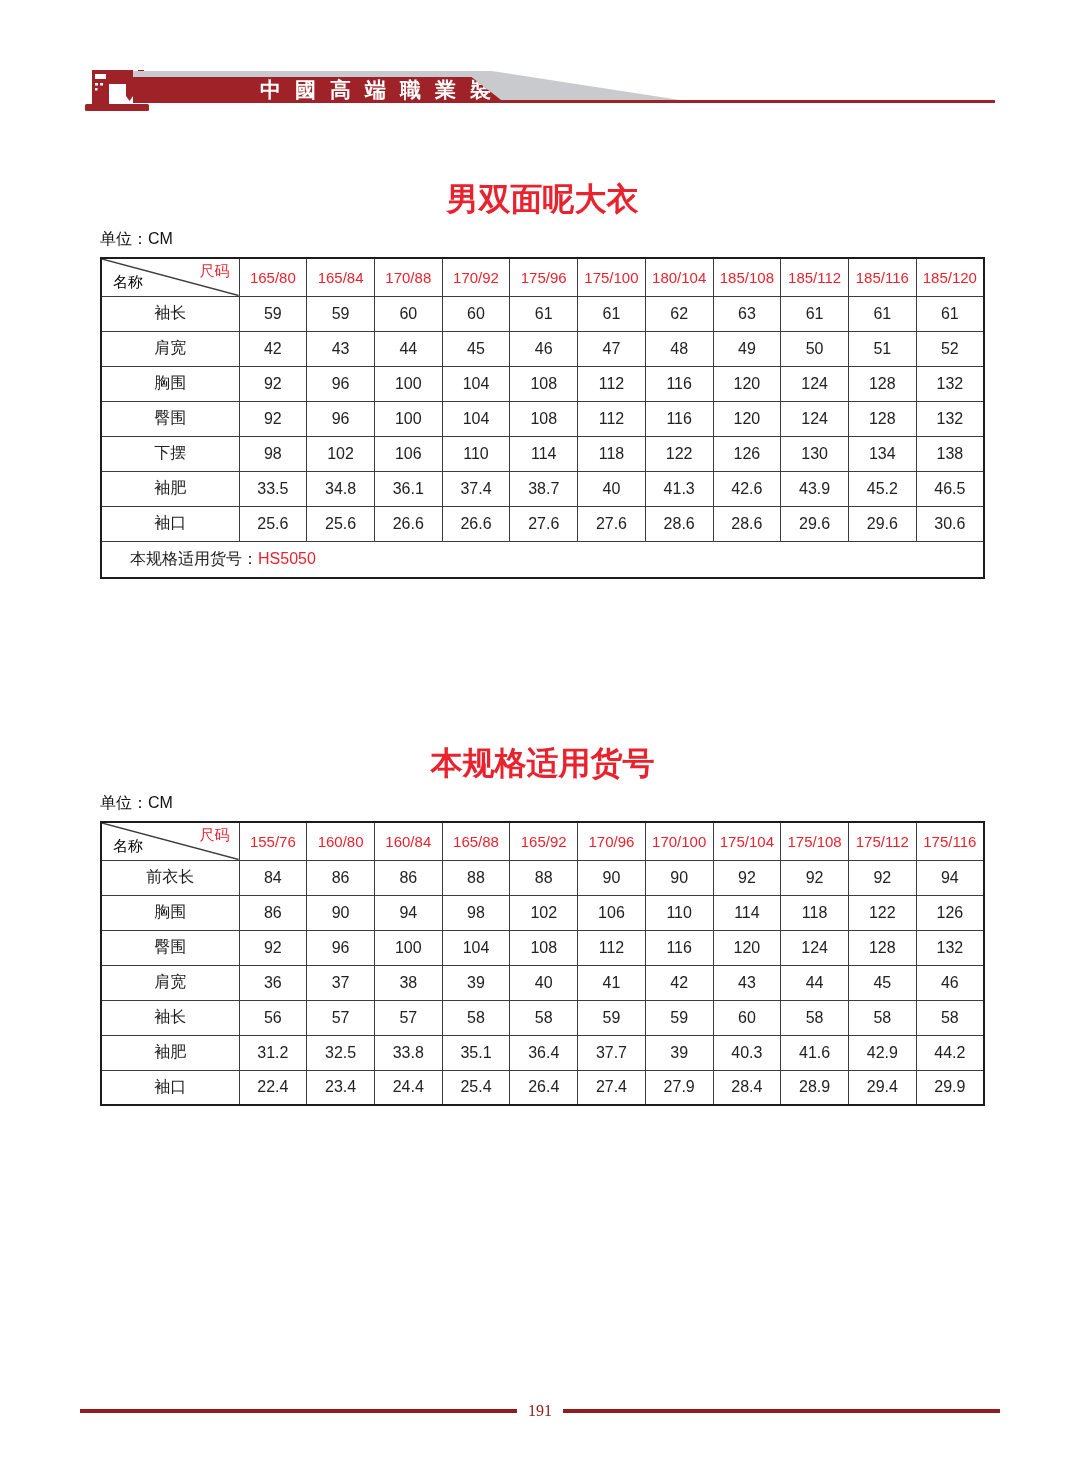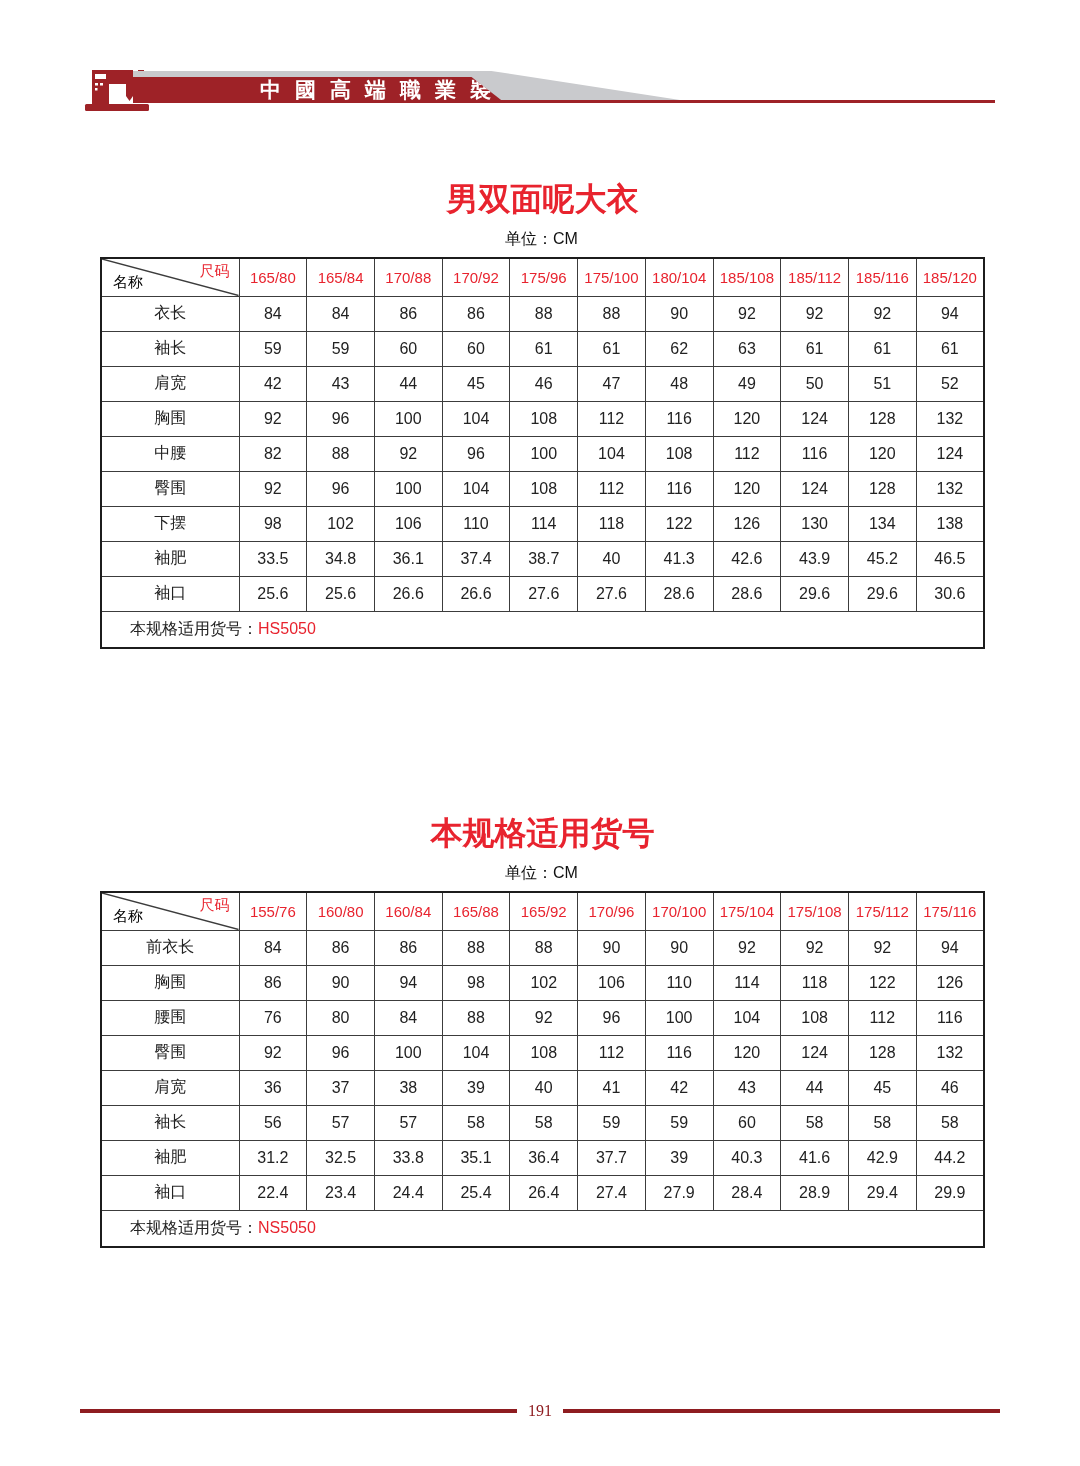--- a/index.html
+++ b/index.html
@@ -13,21 +13,21 @@
     background:#c9cacd;clip-path:polygon(0 0,64% 0,100% 100%,0 100%);z-index:1;}
   .banner-line{position:absolute;left:133px;top:100px;width:862px;height:3px;background:#9e2227;z-index:2;}
   .banner-red{position:absolute;left:133px;top:77px;width:372px;height:26px;background:#9e2227;
     clip-path:polygon(0 0,91% 0,100% 100%,0 100%);z-index:3;display:flex;align-items:center;justify-content:flex-end;}
   .brand-text{color:#fff;font-family:"Liberation Serif","DejaVu Serif",serif;font-weight:bold;
     font-size:21px;letter-spacing:14px;padding-left:38px;white-space:nowrap;}
 
   
   .content{width:885px;margin-left:100px;}
   .size-section .section-title{text-align:center;font-size:32px;line-height:40px;font-weight:bold;color:#e8232e;}
-  .size-section .unit-label{text-align:center;font-size:16px;color:#111;margin:10px 2px 7px 0;}
+  .size-section .unit-label{text-align:left;font-size:16px;color:#111;margin:10px 2px 7px 0;}
   .size-section{margin-top:59px;}
   .size-section + .size-section{margin-top:164px;}
 
   table.size-table{width:100%;border-collapse:collapse;table-layout:fixed;border:2px solid #1c1c1c;}
   .size-table th,.size-table td{border:1px solid #3c3c3c;padding:0;text-align:center;
     font-size:16px;color:#222;font-weight:normal;}
   .size-table thead tr{height:38px;}
   .size-table tbody tr{height:35px;}
   .size-table .size-head{color:#e8232e;font-size:15px;}
   .size-table td.row-label{font-size:16px;color:#222;}
@@ -111,34 +111,20 @@
               <th class="size-head">175/100</th>
               <th class="size-head">180/104</th>
               <th class="size-head">185/108</th>
               <th class="size-head">185/112</th>
               <th class="size-head">185/116</th>
               <th class="size-head">185/120</th>
             </tr>
           </thead>
           <tbody>
             <tr>
-              <td class="row-label">衣长</td>
-              <td class="val-cell">84</td>
-              <td class="val-cell">84</td>
-              <td class="val-cell">86</td>
-              <td class="val-cell">86</td>
-              <td class="val-cell">88</td>
-              <td class="val-cell">88</td>
-              <td class="val-cell">90</td>
-              <td class="val-cell">92</td>
-              <td class="val-cell">92</td>
-              <td class="val-cell">92</td>
-              <td class="val-cell">94</td>
-            </tr>
-            <tr>
               <td class="row-label">袖长</td>
               <td class="val-cell">59</td>
               <td class="val-cell">59</td>
               <td class="val-cell">60</td>
               <td class="val-cell">60</td>
               <td class="val-cell">61</td>
               <td class="val-cell">61</td>
               <td class="val-cell">62</td>
               <td class="val-cell">63</td>
               <td class="val-cell">61</td>
@@ -165,34 +151,20 @@
               <td class="val-cell">96</td>
               <td class="val-cell">100</td>
               <td class="val-cell">104</td>
               <td class="val-cell">108</td>
               <td class="val-cell">112</td>
               <td class="val-cell">116</td>
               <td class="val-cell">120</td>
               <td class="val-cell">124</td>
               <td class="val-cell">128</td>
               <td class="val-cell">132</td>
-            </tr>
-            <tr>
-              <td class="row-label">中腰</td>
-              <td class="val-cell">82</td>
-              <td class="val-cell">88</td>
-              <td class="val-cell">92</td>
-              <td class="val-cell">96</td>
-              <td class="val-cell">100</td>
-              <td class="val-cell">104</td>
-              <td class="val-cell">108</td>
-              <td class="val-cell">112</td>
-              <td class="val-cell">116</td>
-              <td class="val-cell">120</td>
-              <td class="val-cell">124</td>
             </tr>
             <tr>
               <td class="row-label">臀围</td>
               <td class="val-cell">92</td>
               <td class="val-cell">96</td>
               <td class="val-cell">100</td>
               <td class="val-cell">104</td>
               <td class="val-cell">108</td>
               <td class="val-cell">112</td>
               <td class="val-cell">116</td>
@@ -312,34 +284,20 @@
               <td class="val-cell">98</td>
               <td class="val-cell">102</td>
               <td class="val-cell">106</td>
               <td class="val-cell">110</td>
               <td class="val-cell">114</td>
               <td class="val-cell">118</td>
               <td class="val-cell">122</td>
               <td class="val-cell">126</td>
             </tr>
             <tr>
-              <td class="row-label">腰围</td>
-              <td class="val-cell">76</td>
-              <td class="val-cell">80</td>
-              <td class="val-cell">84</td>
-              <td class="val-cell">88</td>
-              <td class="val-cell">92</td>
-              <td class="val-cell">96</td>
-              <td class="val-cell">100</td>
-              <td class="val-cell">104</td>
-              <td class="val-cell">108</td>
-              <td class="val-cell">112</td>
-              <td class="val-cell">116</td>
-            </tr>
-            <tr>
               <td class="row-label">臀围</td>
               <td class="val-cell">92</td>
               <td class="val-cell">96</td>
               <td class="val-cell">100</td>
               <td class="val-cell">104</td>
               <td class="val-cell">108</td>
               <td class="val-cell">112</td>
               <td class="val-cell">116</td>
               <td class="val-cell">120</td>
               <td class="val-cell">124</td>
@@ -395,23 +353,20 @@
               <td class="val-cell">24.4</td>
               <td class="val-cell">25.4</td>
               <td class="val-cell">26.4</td>
               <td class="val-cell">27.4</td>
               <td class="val-cell">27.9</td>
               <td class="val-cell">28.4</td>
               <td class="val-cell">28.9</td>
               <td class="val-cell">29.4</td>
               <td class="val-cell">29.9</td>
             </tr>
-            <tr class="code-row">
-              <td colspan="12"><span class="code-prefix">本规格适用货号：</span><span class="code-val">NS5050</span></td>
-            </tr>
           </tbody>
         </table>
       </section>
   </div>
 
   <footer class="page-footer">
     <div class="rule"></div>
     <span class="pagenum">191</span>
     <div class="rule"></div>
   </footer>

